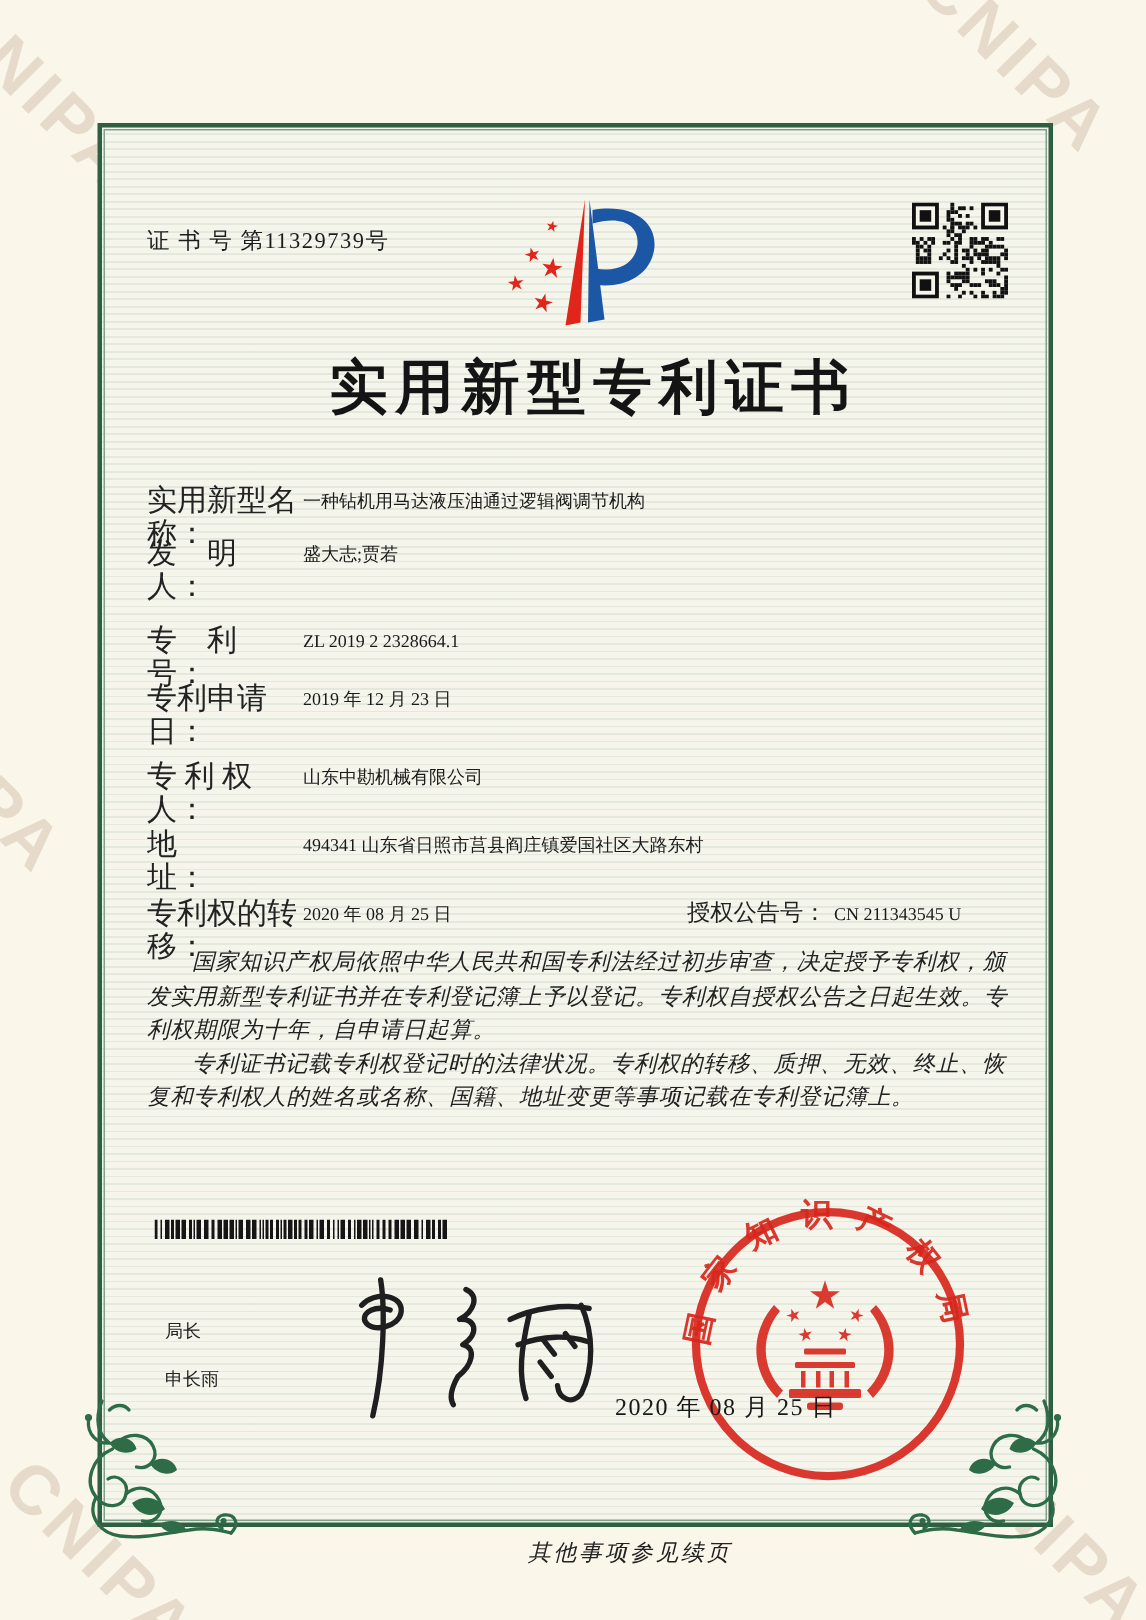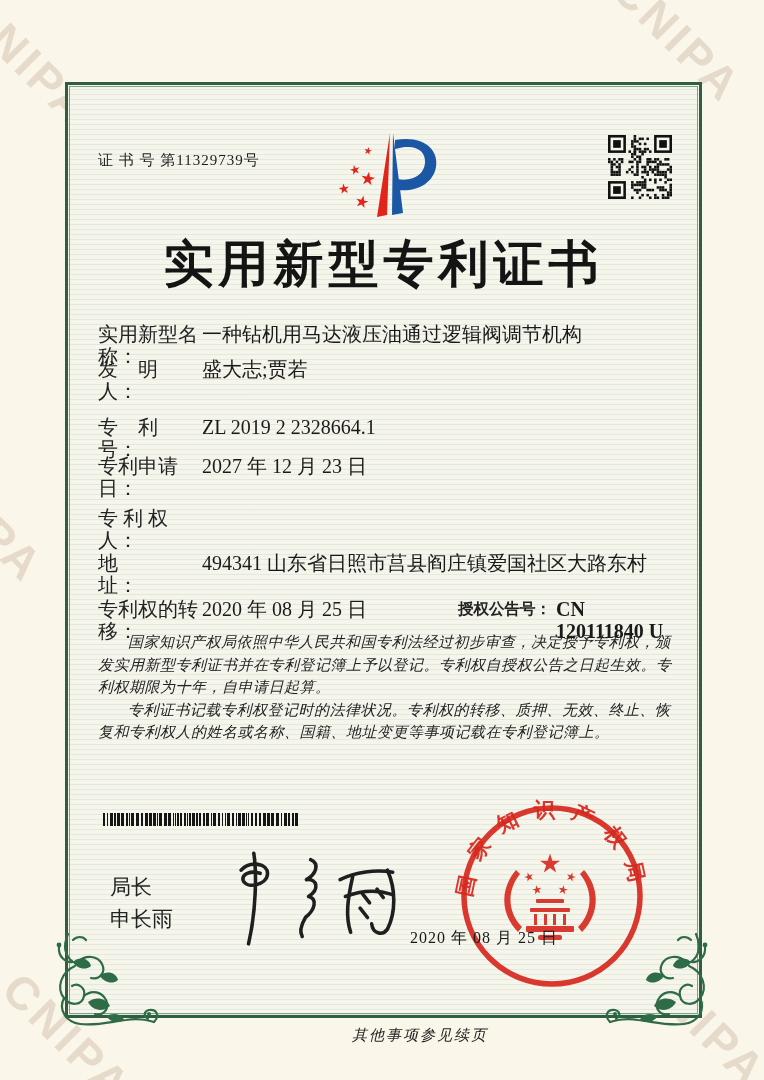--- a/index.html
+++ b/index.html
@@ -19,38 +19,38 @@
            #f6f5ec;}
   .frame::before{content:"";position:absolute;inset:1px;border:1px solid #7ea18a;pointer-events:none;}
 
   .abs{position:absolute;}
 
   .cert-no{left:30px;top:50px;font-size:15px;letter-spacing:1px;margin-top:16px;}
 
   .logo{left:258px;top:44px;width:134px;height:102px;}
   .qr{left:540px;top:50px;width:64px;height:64px;}
 
-  .title{left:0;top:146px;width:100%;text-align:center;font-size:50px;font-weight:700;
+  .title{left:12px;top:146px;width:100%;text-align:center;font-size:39px;font-weight:700;
          letter-spacing:5px;color:#141414;}
 
   .fields{left:30px;top:228px;width:578px;}
   .row{position:absolute;left:0;width:578px;display:flex;align-items:flex-start;line-height:22px;}
   .row .lbl{flex:0 0 104px;font-size:20px;color:#222;}
-  .row .val{font-size:20px;color:#1a1a1a;}
-  .pair2{position:absolute;left:360px;top:0;display:flex;font-weight:bold;}
+  .row .val{font-size:12px;color:#1a1a1a;}
+  .pair2{position:absolute;left:360px;top:0;display:flex;}
   .pair2 .lbl{flex:0 0 98px;font-size:15.5px;}
 
   .body-text{left:30px;top:546px;width:577px;font-size:15px;line-height:22.5px;
              font-style:italic;letter-spacing:.5px;color:#222;}
   .body-text p{margin:0;text-indent:2em;}
 
   .barcode{left:35px;top:728px;width:197px;height:13px;}
 
   .director{left:42px;top:786px;font-family:"Liberation Sans","DejaVu Sans",sans-serif;
-            font-size:21px;line-height:32px;color:#222;}
+            font-size:12px;line-height:32px;color:#222;}
   .signature{left:150px;top:762px;width:200px;height:100px;}
 
   .seal{left:384px;top:714px;width:200px;height:200px;}
   .seal-date{position:absolute;left:384px;top:851px;width:200px;text-align:center;
              font-size:16px;letter-spacing:1px;color:#181818;}
 
   .page-no{left:0;top:900px;width:100%;text-align:center;font-size:14px;letter-spacing:1px;}
 
   .cont-note{position:absolute;left:0;top:1026px;width:100%;text-align:center;
              font-size:15px;font-style:italic;letter-spacing:2px;color:#222;padding-left:38px;}
@@ -294,35 +294,36 @@
       <div class="row" style="top:45px">
         <span class="lbl">发　明　人：</span>
         <span class="val">盛大志;贾若</span>
       </div>
       <div class="row" style="top:103px">
         <span class="lbl">专　利　号：</span>
         <span class="val">ZL 2019 2 2328664.1</span>
       </div>
       <div class="row" style="top:142px">
         <span class="lbl">专利申请日：</span>
-        <span class="val">2027 年 12 月 23 日</span>
+        <span class="val">2019 年 12 月 23 日</span>
       </div>
       <div class="row" style="top:194px">
         <span class="lbl">专 利 权 人：</span>
+        <span class="val">山东中勘机械有限公司</span>
       </div>
       <div class="row" style="top:239px">
         <span class="lbl">地　　　址：</span>
         <span class="val">494341 山东省日照市莒县阎庄镇爱国社区大路东村</span>
       </div>
       <div class="row" style="top:285px">
         <span class="lbl">专利权的转移：</span>
         <span class="val">2020 年 08 月 25 日</span>
         <span class="pair2">
           <span class="lbl">授权公告号：</span>
-          <span class="val">CN 120111840 U</span>
+          <span class="val">CN 211343545 U</span>
         </span>
       </div>
     </div>
 
     <div class="abs body-text">
       <p>国家知识产权局依照中华人民共和国专利法经过初步审查，决定授予专利权，颁发实用新型专利证书并在专利登记簿上予以登记。专利权自授权公告之日起生效。专利权期限为十年，自申请日起算。</p>
       <p>专利证书记载专利权登记时的法律状况。专利权的转移、质押、无效、终止、恢复和专利权人的姓名或名称、国籍、地址变更等事项记载在专利登记簿上。</p>
     </div>
 
     <svg id="bc" class="abs barcode" viewBox="0 0 197 13" preserveAspectRatio="none">

